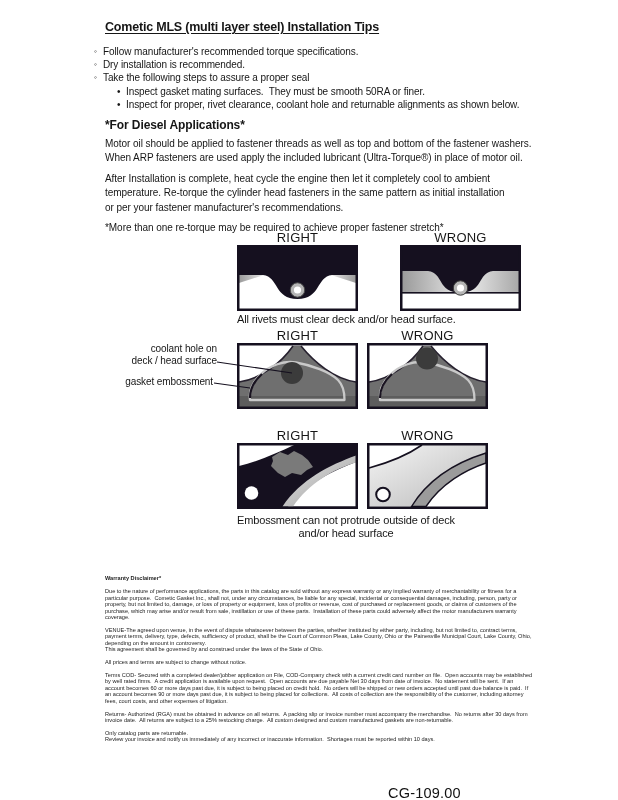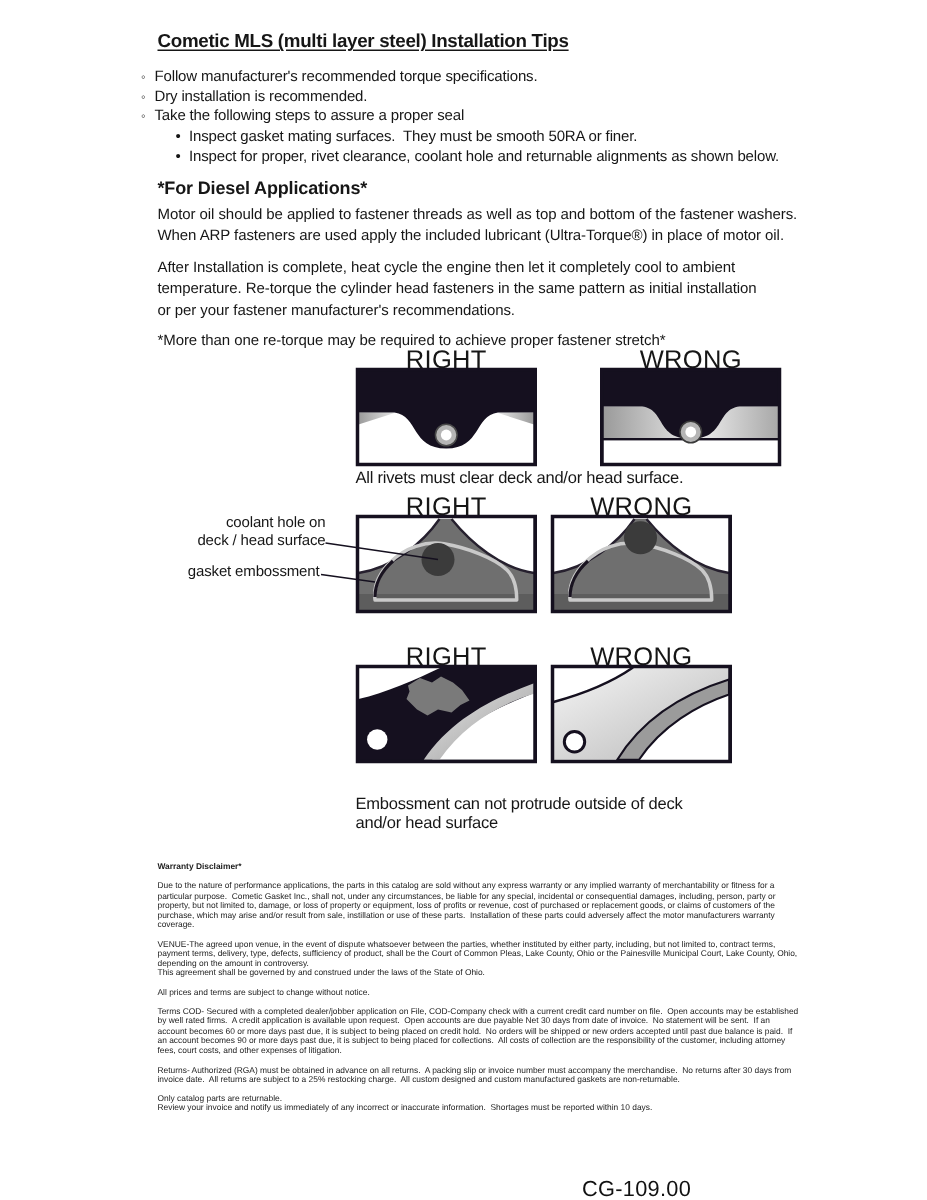--- a/index.html
+++ b/index.html
@@ -9,29 +9,29 @@
          letter-spacing:-0.2px;text-decoration:underline;text-underline-offset:2px;}
   .bullets{position:absolute;left:94px;top:45px;font-size:10px;letter-spacing:-0.1px;line-height:13.2px;}
   .b{display:flex;white-space:pre-wrap;}
   .b .m{width:9px;flex:0 0 9px;font-size:8.5px;}
   .sub{margin-left:23px;}
   .sub .m{font-size:10px;}
   .diesel-h{position:absolute;left:105px;top:118px;margin:0;font-size:12px;font-weight:bold;letter-spacing:-0.1px;}
   .bodyp{position:absolute;left:105px;margin:0;font-size:10px;line-height:14.3px;
          white-space:pre-wrap;letter-spacing:-0.05px;width:480px;}
   .p1{top:137px}.p2{top:172px}.p3{top:221px}
-  .dg-label{position:absolute;width:121px;text-align:center;font-size:17px;letter-spacing:0.2px;}
+  .dg-label{position:absolute;width:121px;text-align:center;font-size:13px;letter-spacing:0.2px;}
   .rw1{top:230px}.rw2{top:328px}.rw3{top:428px}
   .cL{left:237px}.cR1{left:400px}.cR{left:367px}
   .dg-box{position:absolute;width:121px;height:66px;}
   .b1L{left:237px;top:245px}.b1R{left:400px;top:245px}
   .b2L{left:237px;top:343px}.b2R{left:367px;top:343px}
   .b3L{left:237px;top:443px}.b3R{left:367px;top:443px}
   .caption{position:absolute;left:237px;font-size:11px;letter-spacing:-0.15px;white-space:pre-wrap;}
-  .cap1{top:313px}.cap2{top:412px}.cap3{top:530px;line-height:12.5px;}
+  .cap1{top:313px}.cap2{top:412px}.cap3{top:514px;line-height:12.5px;text-align:center;}
   .ann{position:absolute;font-size:10px;line-height:11.5px;text-align:right;letter-spacing:-0.1px;white-space:pre-wrap;}
   .ann1{left:115px;top:343px;width:102px;}
   .ann2{left:100px;top:376px;width:113px;}
   .leader{position:absolute;left:213px;top:355px;}
   .legal{position:absolute;left:105px;top:575px;width:428px;font-size:5.6px;line-height:6.4px;color:#1c1c1c;}
   .legal p{margin:0 0 6.5px;white-space:pre-wrap;}
   .legal .lg-h{font-weight:bold;margin-bottom:7px;}
   .pageno{position:absolute;left:388px;top:757px;font-size:14.5px;letter-spacing:0.2px;color:#111;margin-top:28px;}
 </style>
 </head>

